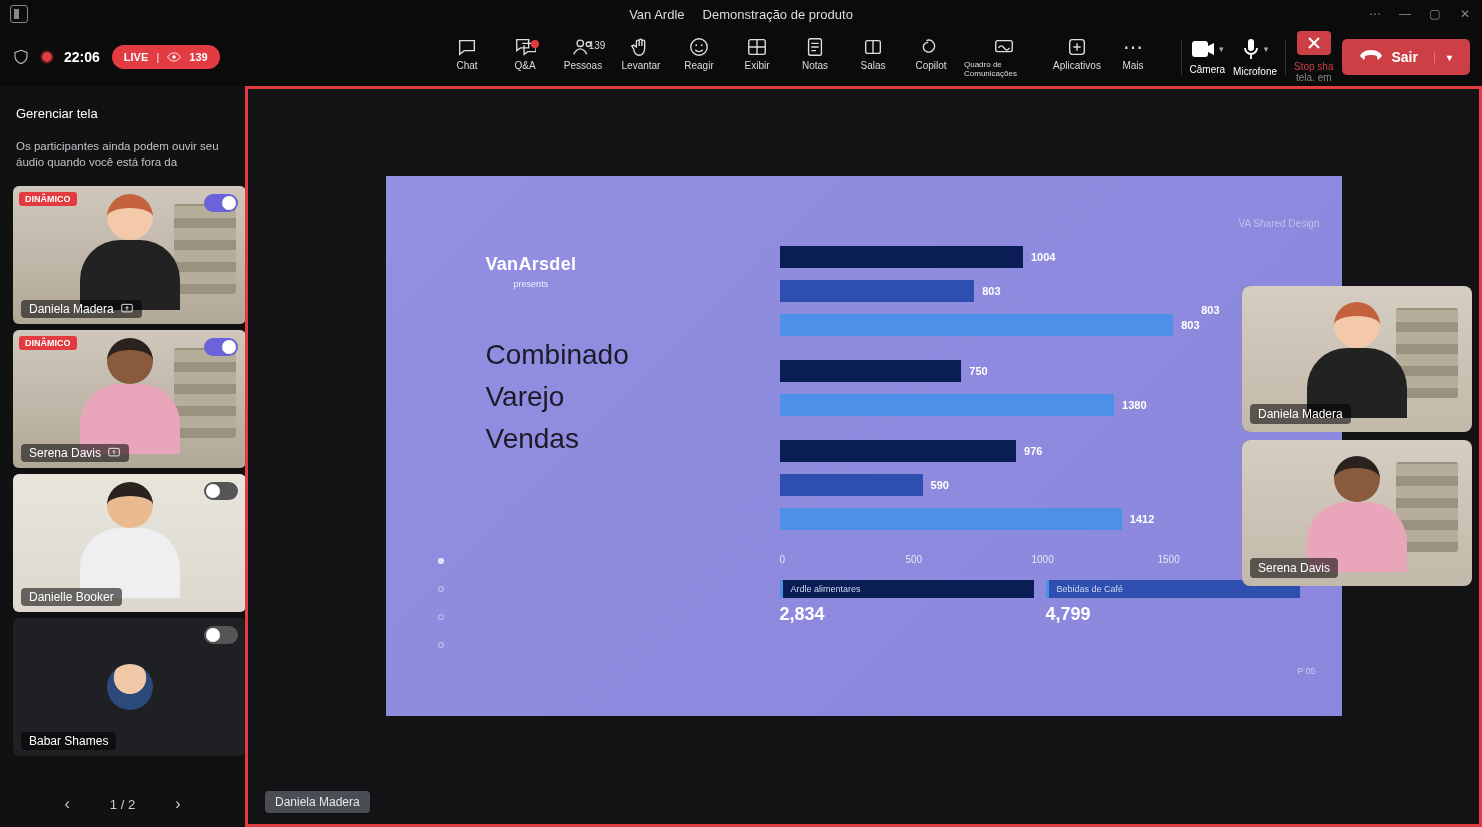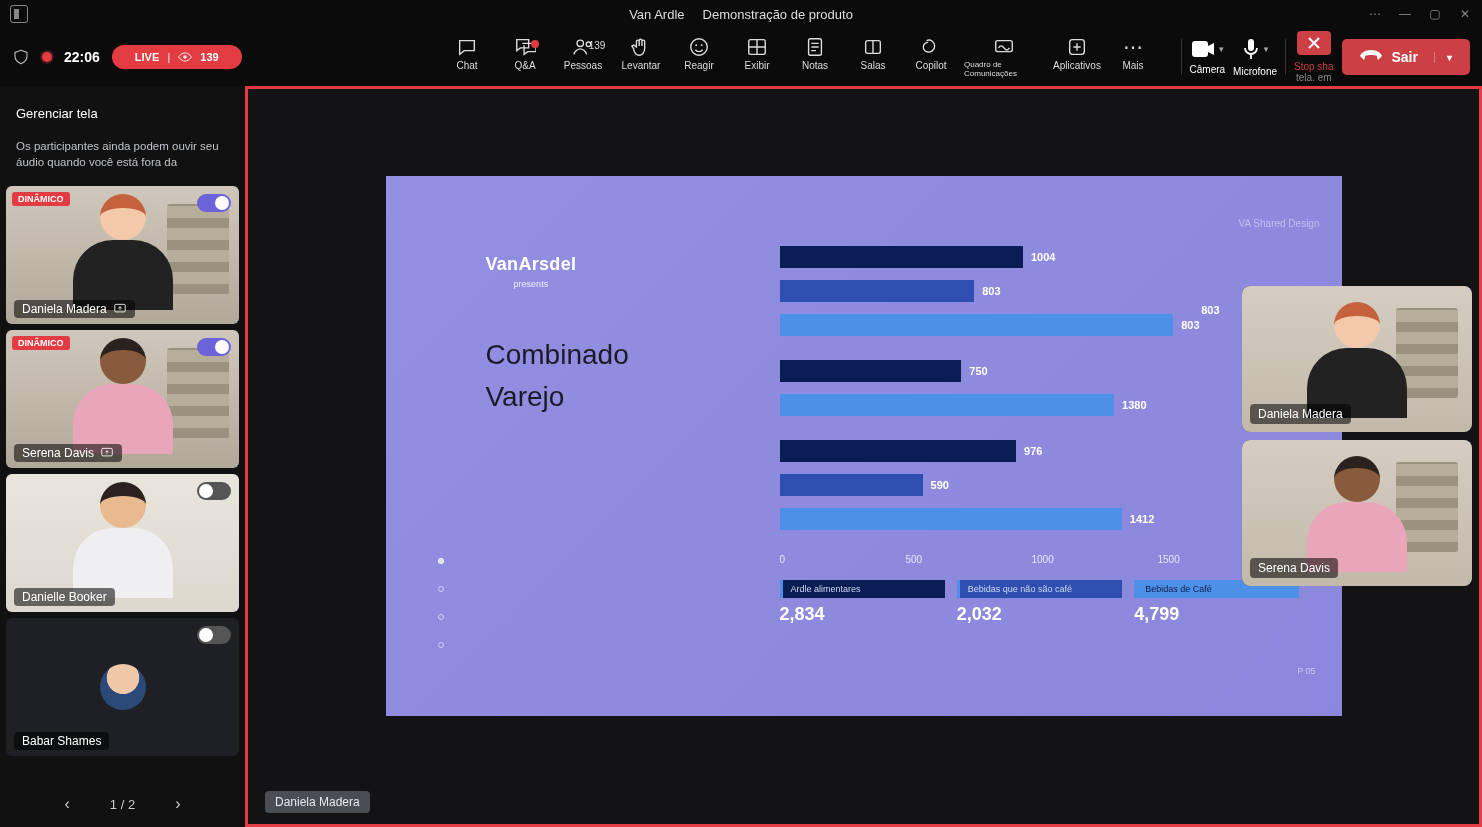--- a/index.html
+++ b/index.html
@@ -8,21 +8,21 @@
   .titlebar .center { position:absolute; left:50%; transform:translateX(-50%); display:flex; gap:18px; font-size:13px; }
   .titlebar .right { display:flex; gap:16px; color:#888; }
   .winbtn { width:14px; height:14px; display:inline-flex; align-items:center; justify-content:center; }
   .teams-icon { width:18px; height:18px; border:1px solid #888; border-radius:3px; position:relative; display:inline-block; }
   .teams-icon::after{content:"";position:absolute;left:3px;top:3px;bottom:3px;width:5px;background:#888;}
   .toolbar { height:58px; display:flex; align-items:center; padding:0 12px; gap:0; }
   .tb-left { display:flex; align-items:center; gap:12px; min-width:430px; }
   .shield { width:18px; height:20px; }
   .rec-dot { width:10px;height:10px;border-radius:50%;background:#e23b41; box-shadow:0 0 0 2px rgba(226,59,65,.25);}
   .timer { font-size:14px; color:#fff; font-weight:600;}
-  .live-pill { background:#e23b41; color:#fff; border-radius:14px; height:24px; padding:0 23px; display:flex; align-items:center; gap:8px; font-size:11px; font-weight:700;}
+  .live-pill { background:#e23b41; color:#fff; border-radius:14px; height:24px; padding:0 12px; display:flex; align-items:center; gap:8px; font-size:11px; font-weight:700;}
   .live-pill .eye{width:14px;height:10px;}
   .tb-center { display:flex; gap:8px; align-items:flex-start; }
   .tb-btn { width:50px; display:flex; flex-direction:column; align-items:center; justify-content:center; gap:2px; color:#ddd; font-size:10px; cursor:pointer; padding:2px 0;}
   .tb-btn .ic { width:22px;height:22px; display:flex; align-items:center;justify-content:center;}
   .tb-btn .badge{ position:absolute; transform:translate(10px,-10px); background:#e23b41; width:8px;height:8px;border-radius:50%;}
   .tb-btn .cnt{ font-size:10px; color:#ddd; position:absolute; transform:translate(14px,-8px);}
   .tb-btn.wide{width:80px;}
   .tb-btn.small{width:46px;}
   .tb-right { margin-left:auto; display:flex; align-items:center; gap:8px;}
   .sep { width:1px; height:36px; background:#333;}
@@ -30,21 +30,21 @@
   .dev-btn .row{display:flex;align-items:center;gap:4px;}
   .dev-btn .chev{font-size:9px;color:#aaa;}
   .stop-tile { width:34px;height:24px;background:#cc3f45;border-radius:4px;display:flex;align-items:center;justify-content:center;}
   .stop-txt { font-size:10px; color:#888; display:flex; flex-direction:column; align-items:center;}
   .leave-btn { background:#cc3f45; color:#fff; height:36px; border-radius:5px; display:flex; align-items:center; gap:10px; padding:0 18px; font-size:14px; font-weight:600; cursor:pointer;}
   .leave-btn .chev{ border-left:1px solid rgba(255,255,255,.3); padding-left:12px; margin-left:6px; font-size:10px;}
   .body { display:flex; height: calc(827px - 28px - 58px); }
   .sidebar { width:245px; background:#111; display:flex; flex-direction:column; padding:6px 6px 0 6px; gap:6px;}
   .side-title{ font-size:13px; color:#fff; padding:14px 10px 4px 10px;}
   .side-sub{ font-size:11.5px; color:#bfc3c9; padding:8px 10px 10px 10px; line-height:1.35;}
-  .p-tile { position:relative; width:100%; height:138px; background:#2a2c30; border-radius:6px; overflow:hidden; display:flex; align-items:center; justify-content:center;}
+  .p-tile { position:relative; width:100%; height:138px; background:#2a2c30; border-radius:6px; overflow:hidden; display:flex; align-items:center; justify-content:center;margin-left:7px;}
   .p-tile .room{position:absolute;inset:0; background:linear-gradient(180deg,#cfc7bb 0%, #beb5a7 60%, #b1a898 100%);} 
   .shelf{position:absolute;right:10px;top:18px;width:62px;height:90px;background:repeating-linear-gradient(0deg,#9a917f 0 10px,#b6ad9a 10px 22px);border-radius:3px;}
   .p-tile .avatar{ position:relative; width:46px;height:46px;border-radius:50%; background:#4b6; overflow:hidden;}
   .p-tile .name{ position:absolute; left:8px; bottom:6px; font-size:12px; background:rgba(0,0,0,.55); padding:2px 8px; border-radius:4px; display:flex; gap:6px; align-items:center;}
   .p-tile .name .ic{width:14px;height:14px;}
   .p-tile .tag{ position:absolute; left:6px; top:6px; background:#e23b41; font-size:9px; font-weight:700; padding:2px 6px; border-radius:3px;}
   .p-tile .toggle{ position:absolute; right:8px; top:8px; width:34px; height:18px; background:#555; border-radius:10px; display:flex; align-items:center; padding:2px;}
   .p-tile .toggle .knob{width:14px;height:14px;border-radius:50%;background:#fff;}
   .p-tile .toggle.on{ background:#6b63d9; justify-content:flex-end;}
   .pager { margin-top:auto; height:46px; display:flex; align-items:center; justify-content:center; gap:40px; color:#ccc; font-size:13px;}
@@ -368,20 +368,21 @@
 
     <div class="slide-wrap">
       <div class="wm">VA Shared Design</div>
       <div class="brand">
         <div class="logo">Van<span class="flip">A</span>rsdel</div>
         <div class="sub">presents</div>
       </div>
       <div class="headline">
         <div>Combinado</div>
         <div>Varejo</div>
+        <div>Vendas</div>
       </div>
       <div class="dots">
         <span class="fill"></span>
           <span></span>
           <span></span>
           <span></span>
       </div>
 
       <div class="chart" id="chart">
           <div class="cluster">
@@ -426,24 +427,20 @@
           <div class="axis">
             <span>0</span>
             <span>500</span>
             <span>1000</span>
             <span>1500</span>
           </div>
           <div class="legend">
             <div class="leg">
               <div class="hdr">Ardle alimentares</div>
               <div class="num">2,834</div>
-            </div>
-            <div class="leg">
-              <div class="hdr">Bebidas que não são café</div>
-              <div class="num">2,032</div>
             </div>
             <div class="leg">
               <div class="hdr">Bebidas de Café</div>
               <div class="num">4,799</div>
             </div>
           </div>
         </div>
 
       <div class="pgnum">P  05</div>
     </div>

